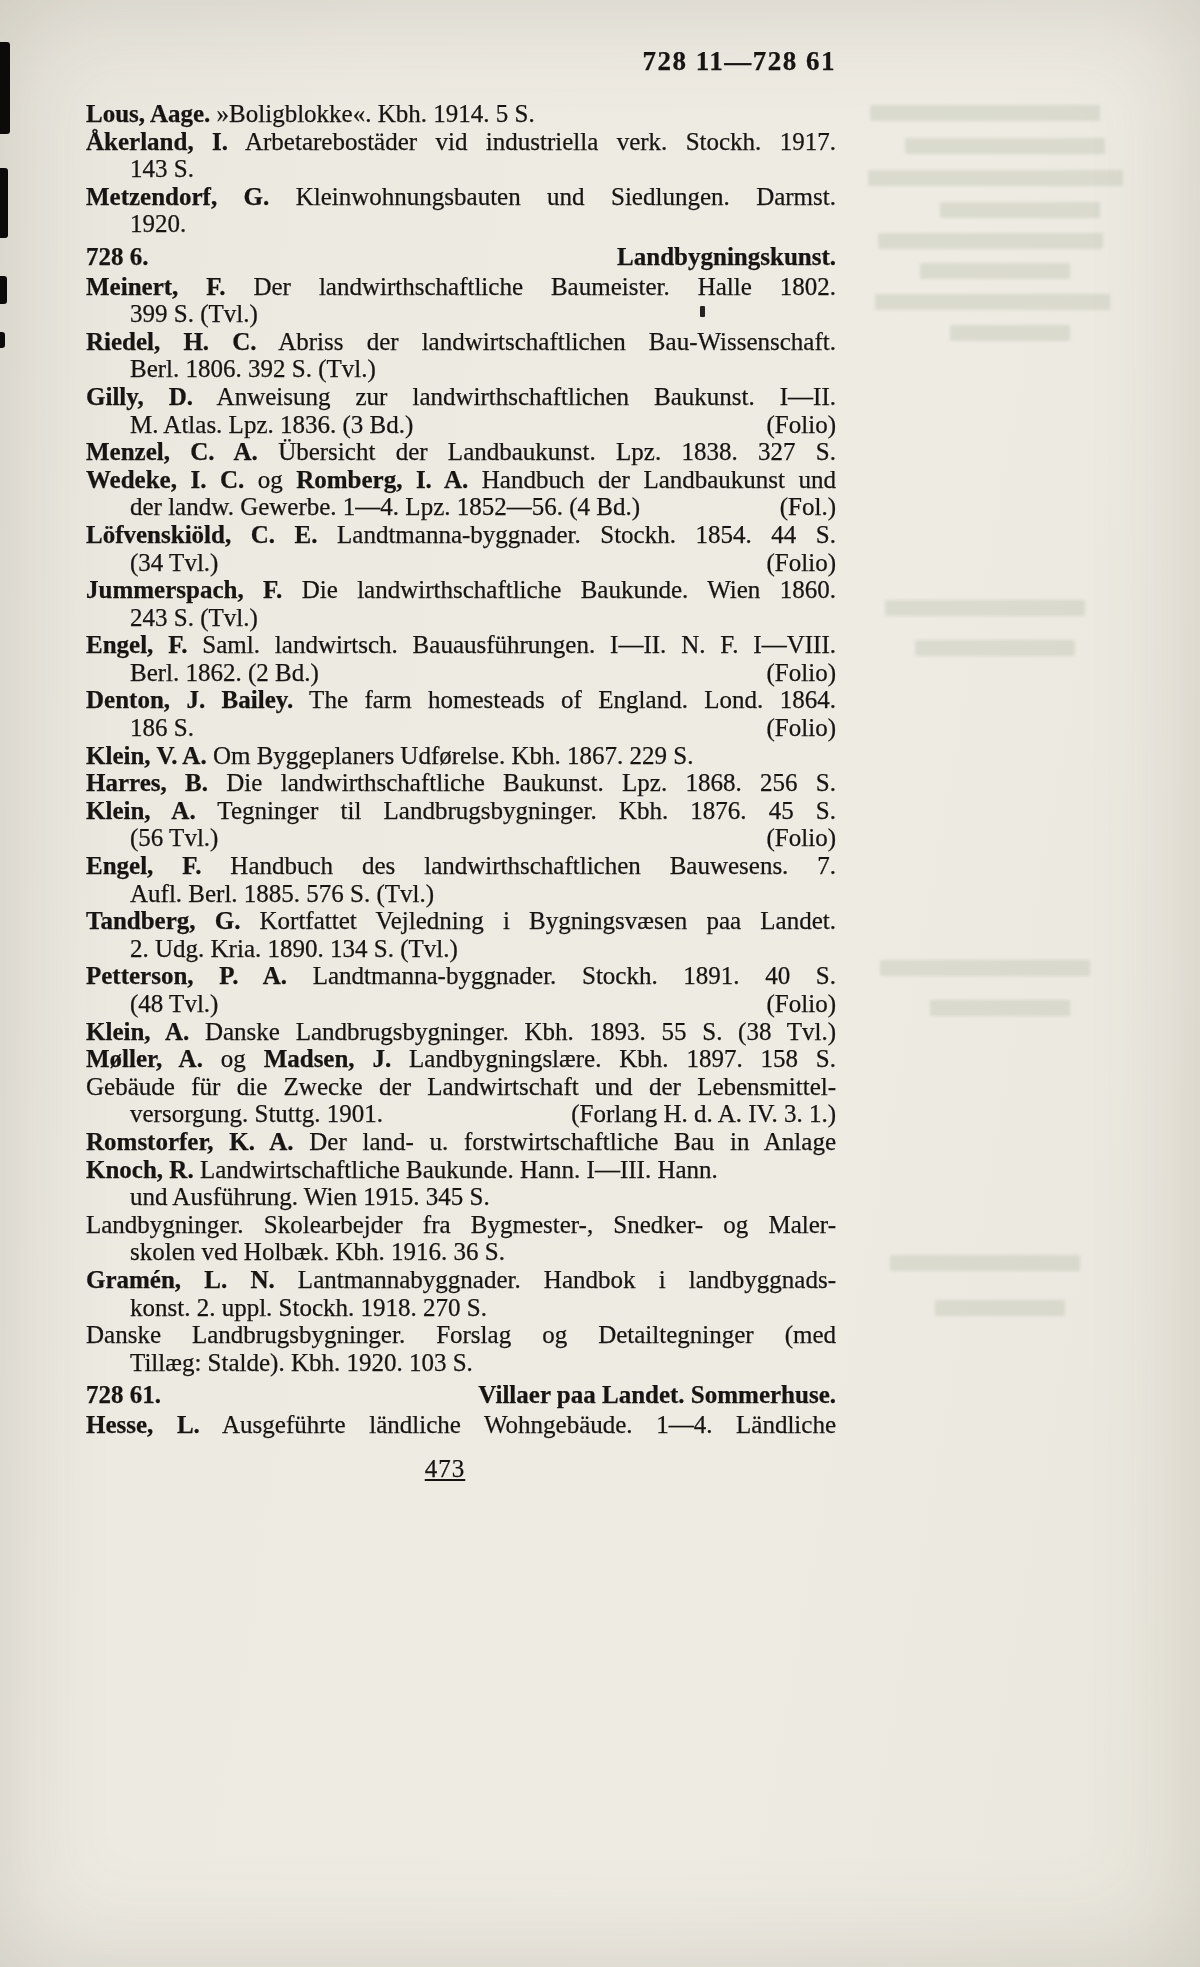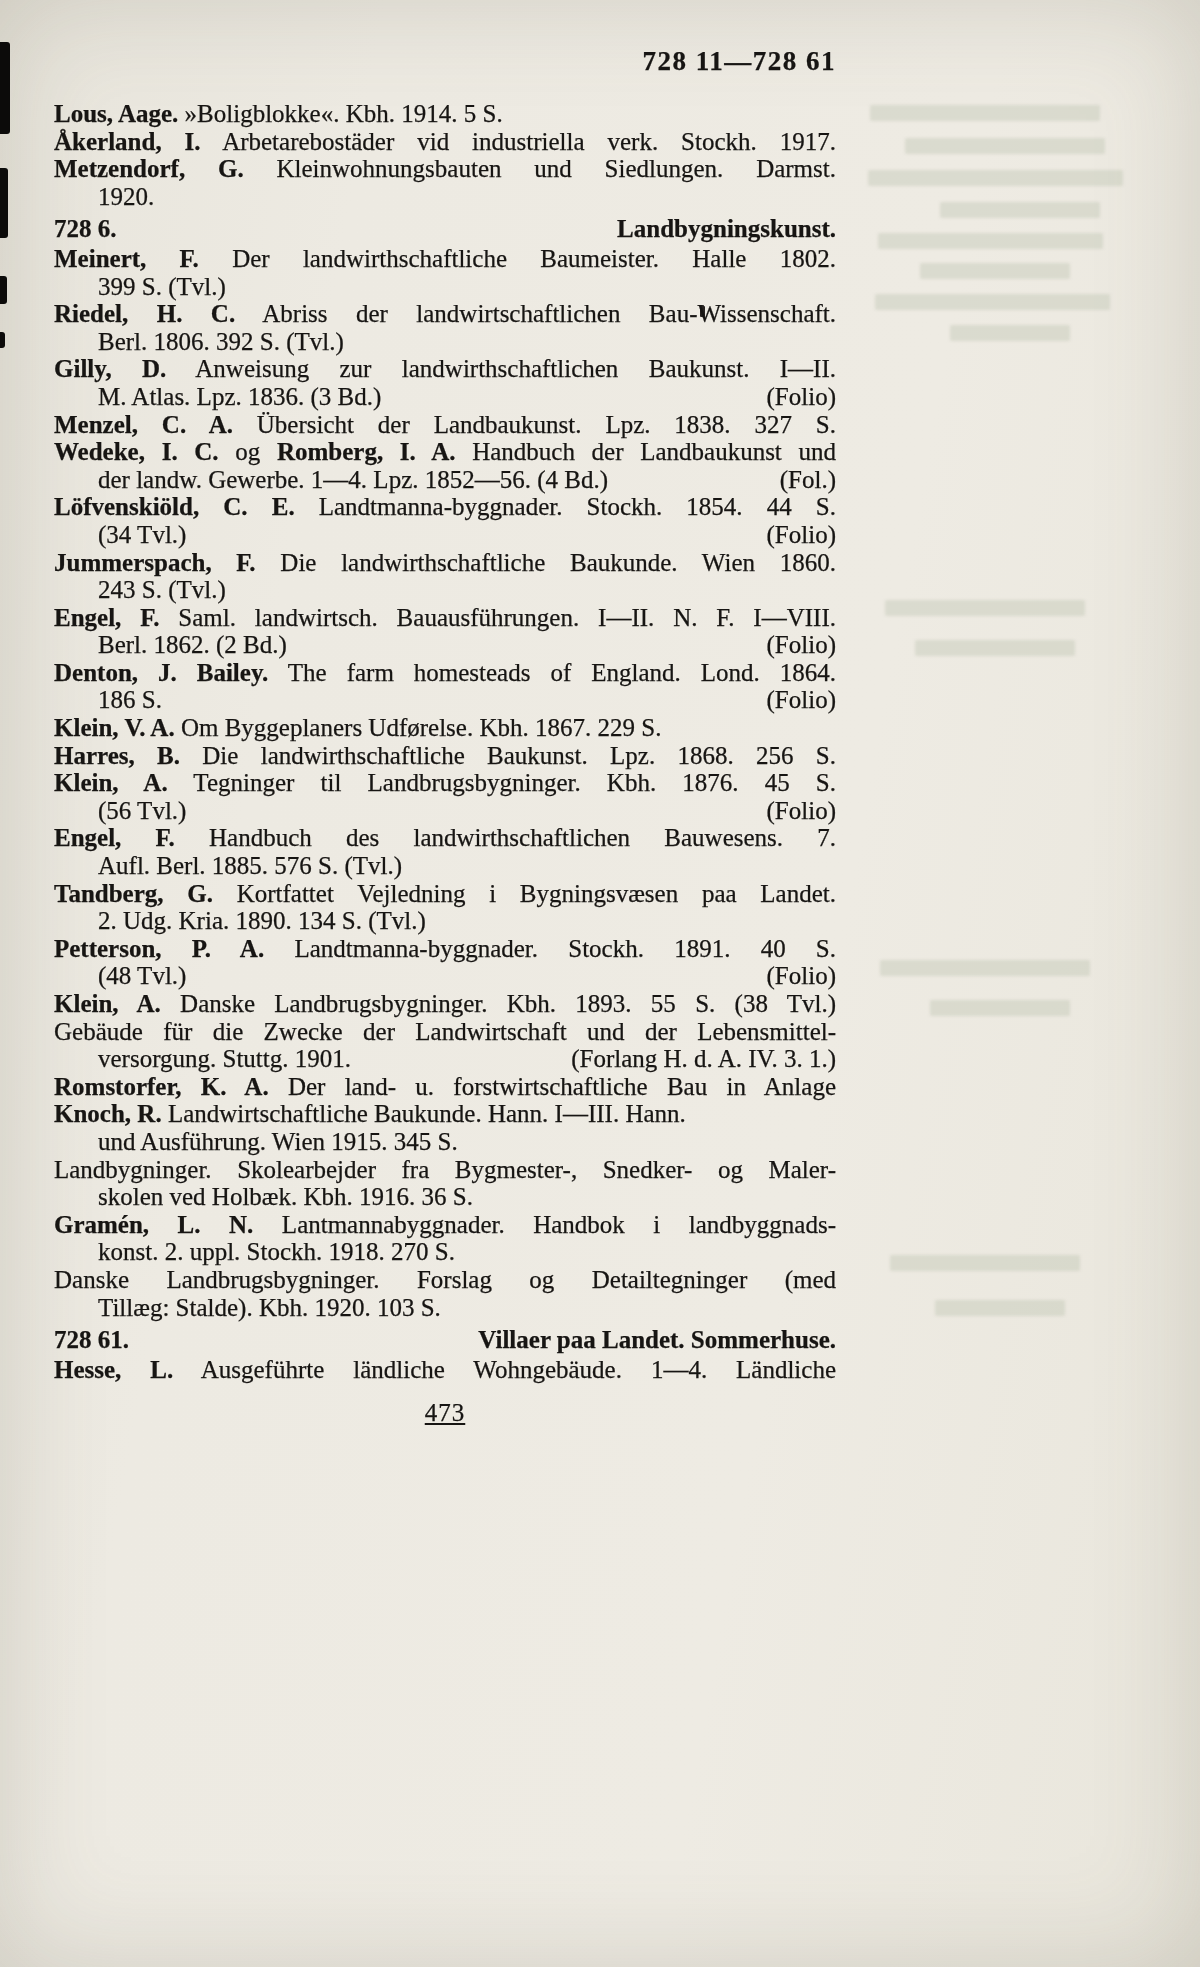--- a/index.html
+++ b/index.html
@@ -17,21 +17,21 @@
     box-shadow:inset 0 0 110px rgba(95,88,70,.20);
   }
   .textblock{
     position:absolute;left:54px;top:46px;width:782px;
     -webkit-text-stroke:0.25px currentColor;
   }
   .header{
     font-weight:bold;font-size:27px;line-height:30px;
     text-align:right;letter-spacing:1.5px;margin-bottom:24px;
   }
-  .line{font-size:25px;line-height:27.6px;}
+  .line{font-size:25px;line-height:27.6px;margin-left:32px;}
   .line .b{font-weight:bold;}
   .line.ind{padding-left:44px;}
   .line.just{text-align:justify;text-align-last:justify;text-justify:inter-word;}
   .line.flexr{display:flex;justify-content:space-between;align-items:center;}
   .line.section{margin-top:5px;margin-bottom:2px;}
   .pageno{text-align:center;font-size:25px;margin-top:16px;letter-spacing:1px;text-decoration:underline;}
   .artifact{position:absolute;pointer-events:none;}
   .edge-bar{left:0;background:#0c0b0a;border-radius:0 3px 3px 0;}
   .ghost{background:rgba(150,162,138,.22);filter:blur(1.5px);border-radius:2px;height:16px;}
   .speck{background:#262220;border-radius:1px;}
@@ -61,20 +61,21 @@
   <div class="artifact ghost" style="left:930px;top:1000px;width:140px"></div>
   <div class="artifact ghost" style="left:890px;top:1255px;width:190px"></div>
   <div class="artifact ghost" style="left:935px;top:1300px;width:130px"></div>
 
   <div class="textblock">
     <div class="header">728 11—728 61</div>
 
     <div id="lines">
         <div class="line"><span class="main"><span class="b">Lous, Aage.</span><span> »Boligblokke«. Kbh. 1914. 5 S.</span></span></div>
         <div class="line just"><span class="main"><span class="b">Åkerland, I.</span><span> Arbetarebostäder vid industriella verk. Stockh. 1917.</span></span></div>
+        <div class="line ind"><span class="main"><span>143 S.</span></span></div>
         <div class="line just"><span class="main"><span class="b">Metzendorf, G.</span><span> Kleinwohnungsbauten und Siedlungen. Darmst.</span></span></div>
         <div class="line ind"><span class="main"><span>1920.</span></span></div>
         <div class="line flexr section">
           <span class="main"><span class="b">728 6.</span></span>
           <span class="right b">Landbygningskunst.</span>
         </div>
         <div class="line just"><span class="main"><span class="b">Meinert, F.</span><span> Der landwirthschaftliche Baumeister. Halle 1802.</span></span></div>
         <div class="line ind"><span class="main"><span>399 S. (Tvl.)</span></span></div>
         <div class="line just"><span class="main"><span class="b">Riedel, H. C.</span><span> Abriss der landwirtschaftlichen Bau-Wissenschaft.</span></span></div>
         <div class="line ind"><span class="main"><span>Berl. 1806. 392 S. (Tvl.)</span></span></div>
@@ -116,20 +117,21 @@
         <div class="line just"><span class="main"><span class="b">Engel, F.</span><span> Handbuch des landwirthschaftlichen Bauwesens. 7.</span></span></div>
         <div class="line ind"><span class="main"><span>Aufl. Berl. 1885. 576 S. (Tvl.)</span></span></div>
         <div class="line just"><span class="main"><span class="b">Tandberg, G.</span><span> Kortfattet Vejledning i Bygningsvæsen paa Landet.</span></span></div>
         <div class="line ind"><span class="main"><span>2. Udg. Kria. 1890. 134 S. (Tvl.)</span></span></div>
         <div class="line just"><span class="main"><span class="b">Petterson, P. A.</span><span> Landtmanna-byggnader. Stockh. 1891. 40 S.</span></span></div>
         <div class="line ind flexr">
           <span class="main"><span>(48 Tvl.)</span></span>
           <span class="right">(Folio)</span>
         </div>
         <div class="line just"><span class="main"><span class="b">Klein, A.</span><span> Danske Landbrugsbygninger. Kbh. 1893. 55 S. (38 Tvl.)</span></span></div>
+        <div class="line just"><span class="main"><span class="b">Møller, A.</span><span> og </span><span class="b">Madsen, J.</span><span> Landbygningslære. Kbh. 1897. 158 S.</span></span></div>
         <div class="line just"><span class="main"><span>Gebäude für die Zwecke der Landwirtschaft und der Lebensmittel-</span></span></div>
         <div class="line ind flexr">
           <span class="main"><span>versorgung. Stuttg. 1901.</span></span>
           <span class="right">(Forlang H. d. A. IV. 3. 1.)</span>
         </div>
         <div class="line just"><span class="main"><span class="b">Romstorfer, K. A.</span><span> Der land- u. forstwirtschaftliche Bau in Anlage</span></span></div>
         <div class="line"><span class="main"><span class="b">Knoch, R.</span><span> Landwirtschaftliche Baukunde. Hann. I—III. Hann.</span></span></div>
         <div class="line ind"><span class="main"><span>und Ausführung. Wien 1915. 345 S.</span></span></div>
         <div class="line just"><span class="main"><span>Landbygninger. Skolearbejder fra Bygmester-, Snedker- og Maler-</span></span></div>
         <div class="line ind"><span class="main"><span>skolen ved Holbæk. Kbh. 1916. 36 S.</span></span></div>

